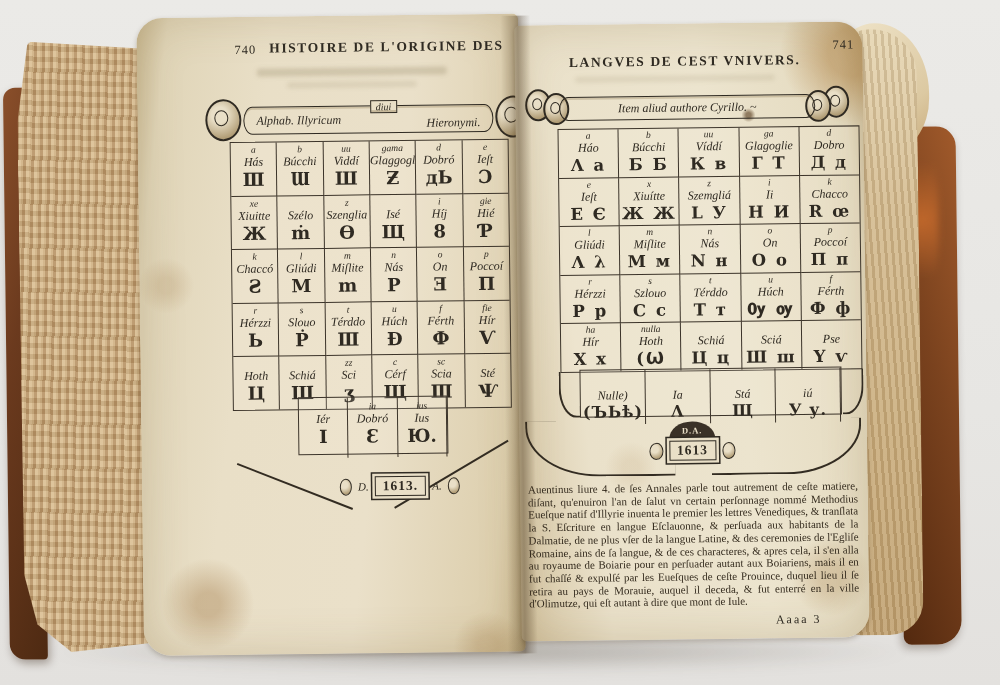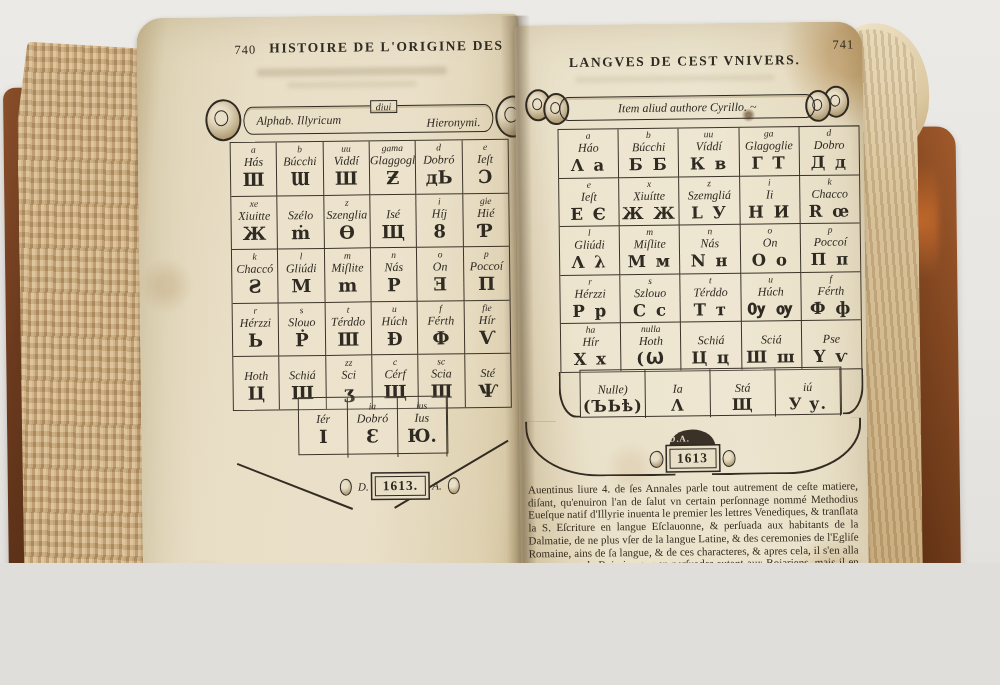--- a/index.html
+++ b/index.html
@@ -1,16 +1,16 @@
 <!DOCTYPE html>
 <html><head>
 <meta charset="utf-8">
 <style>
   html,body{margin:0;padding:0;background:#dfdedb;}
-  #stage{position:relative;width:1000px;height:563px;background:linear-gradient(180deg,#ebeae7 0%,#e7e6e3 60%,#e3e1de 100%);overflow:hidden;font-family:"Liberation Serif","DejaVu Serif",serif;color:#2f2a22;}
+  #stage{position:relative;width:1000px;height:685px;background:linear-gradient(180deg,#ebeae7 0%,#e7e6e3 60%,#e3e1de 100%);overflow:hidden;font-family:"Liberation Serif","DejaVu Serif",serif;color:#2f2a22;}
   .floor-shadow{position:absolute;left:40px;top:632px;width:880px;height:40px;background:radial-gradient(ellipse at 50% 50%,rgba(40,30,15,.30),rgba(40,30,15,0) 70%);filter:blur(7px);}
   #book{position:absolute;left:6px;top:4px;width:952px;height:662px;transform:rotate(-.7deg);}
 
   .leather-left{position:absolute;left:0;top:78px;width:38px;height:572px;border-radius:12px 2px 4px 16px;background:linear-gradient(105deg,#8a4f2a 0%,#6b3a1e 40%,#4e2a12 100%);box-shadow:2px 4px 8px rgba(40,20,5,.35);}
   .leather-right{position:absolute;left:894px;top:128px;width:58px;height:518px;border-radius:8px 20px 24px 8px;background:linear-gradient(255deg,#a15a2b 0%,#7a421e 45%,#53290f 100%);box-shadow:-2px 4px 8px rgba(40,20,5,.3);}
   .leather-right:after{content:"";position:absolute;left:6px;top:18px;width:34px;height:150px;border-radius:40%;background:radial-gradient(circle,rgba(205,110,45,.8),rgba(205,110,45,0) 75%);filter:blur(3px);}
 
   .fore-edge{position:absolute;left:14px;top:26px;width:140px;height:620px;border-radius:34px 4px 6px 22px;
     background:
       repeating-linear-gradient(3deg,rgba(110,80,40,.14) 0 5px,rgba(255,245,220,.10) 5px 11px),
@@ -63,30 +63,30 @@
   .c-name{display:block;font-style:italic;font-size:12px;line-height:13px;}
   .c-glyph{display:block;font-weight:700;font-family:"DejaVu Serif","DejaVu Sans",serif;}
   .at-left .t-cell{height:50.5px;padding-top:2px;}
   .at-left .c-glyph{font-size:18px;line-height:22px;}
   .at-right .t-cell{height:46.5px;padding-top:1px;}
   .at-right .c-glyph{font-size:16.5px;line-height:21px;letter-spacing:2px;}
   .t-footer{position:absolute;display:flex;border:1.9px solid #3c342a;background:rgba(255,250,235,.14);}
   .t-footer .t-cell{border-bottom:none;height:100%;}
   .tf-left .t-cell{padding-top:4px;}
   .tf-left .c-glyph{font-size:18px;line-height:22px;}
-  .tf-right .t-cell{padding-top:2px;}
+  .tf-right .t-cell{padding-top:8px;}
   .tf-right .c-glyph{font-size:16px;line-height:20px;letter-spacing:1px;}
 
   
   .vline{position:absolute;height:0;border-top:2.6px solid #332c22;transform-origin:left top;}
   .cart{position:absolute;display:flex;align-items:center;justify-content:center;gap:6px;}
   .cart .side{font-size:11px;font-style:italic;}
   .year-box{border:1.6px solid #2f2a22;background:#e9dfc7;padding:1px 7px;font-size:13.5px;font-weight:700;letter-spacing:1px;box-shadow:0 0 0 2.5px #e9dfc7,0 0 0 4px #2f2a22;}
   .knob{width:15px;height:15px;border:1.8px solid #2f2a22;border-radius:50%;background:radial-gradient(circle at 35% 35%,#e9dfc7 30%,#9c8457 95%);}
-  .dome{width:46px;height:17px;margin:8px auto 2px auto;background:#3a3127;border-radius:100% 100% 0 0/200% 200% 0 0;color:#e9dfc7;font-size:8.5px;font-weight:700;text-align:left;line-height:19px;letter-spacing:1px;}
+  .dome{width:46px;height:17px;margin:0 auto 2px auto;background:#3a3127;border-radius:100% 100% 0 0/200% 200% 0 0;color:#e9dfc7;font-size:8.5px;font-weight:700;text-align:center;line-height:19px;letter-spacing:1px;}
   .brk{position:absolute;width:19px;height:44px;border:2px solid #332c22;}
   .brk-l{border-right:none;border-top:none;border-bottom-left-radius:18px 30px;}
   .brk-r{border-left:none;border-top:none;border-bottom-right-radius:18px 30px;}
   .swoosh{position:absolute;width:148px;height:54px;}
   .swoosh-l{border-left:2.6px solid #332c22;border-bottom:2.6px solid #332c22;border-bottom-left-radius:75px 50px;}
   .swoosh-r{border-right:2.6px solid #332c22;border-bottom:2.6px solid #332c22;border-bottom-right-radius:75px 50px;}
 
   .body-text{position:absolute;font-size:11px;line-height:12.7px;text-align:justify;color:#342b1e;}
   .signature{position:absolute;font-size:12px;letter-spacing:2px;text-align:right;}
 </style>

